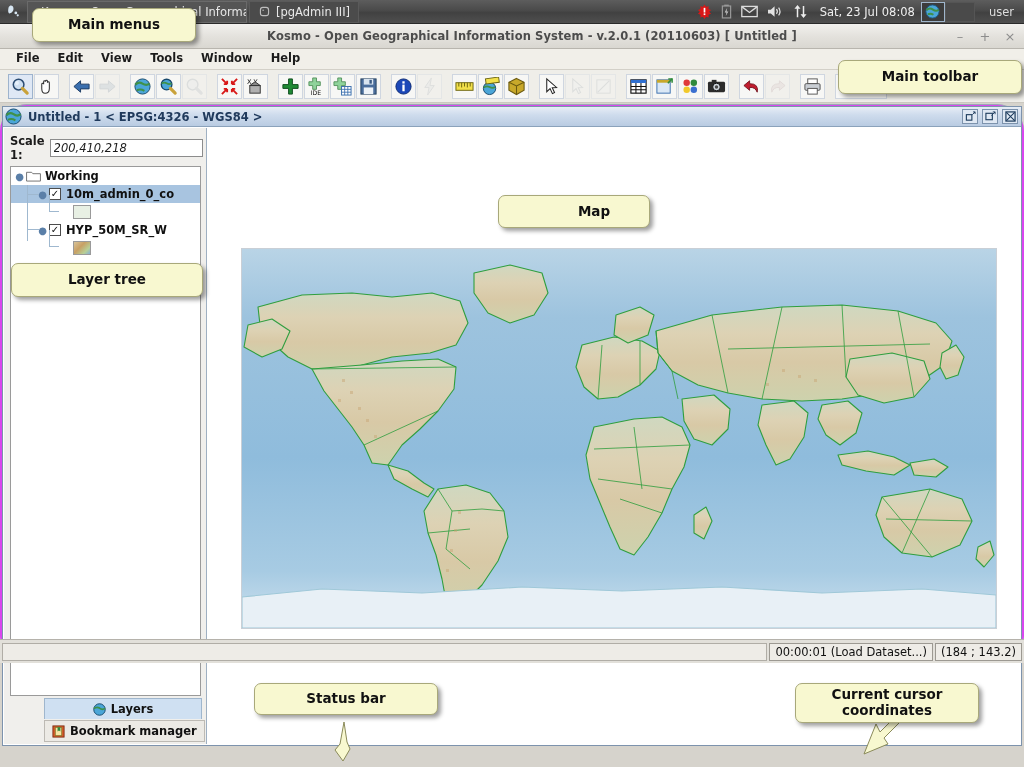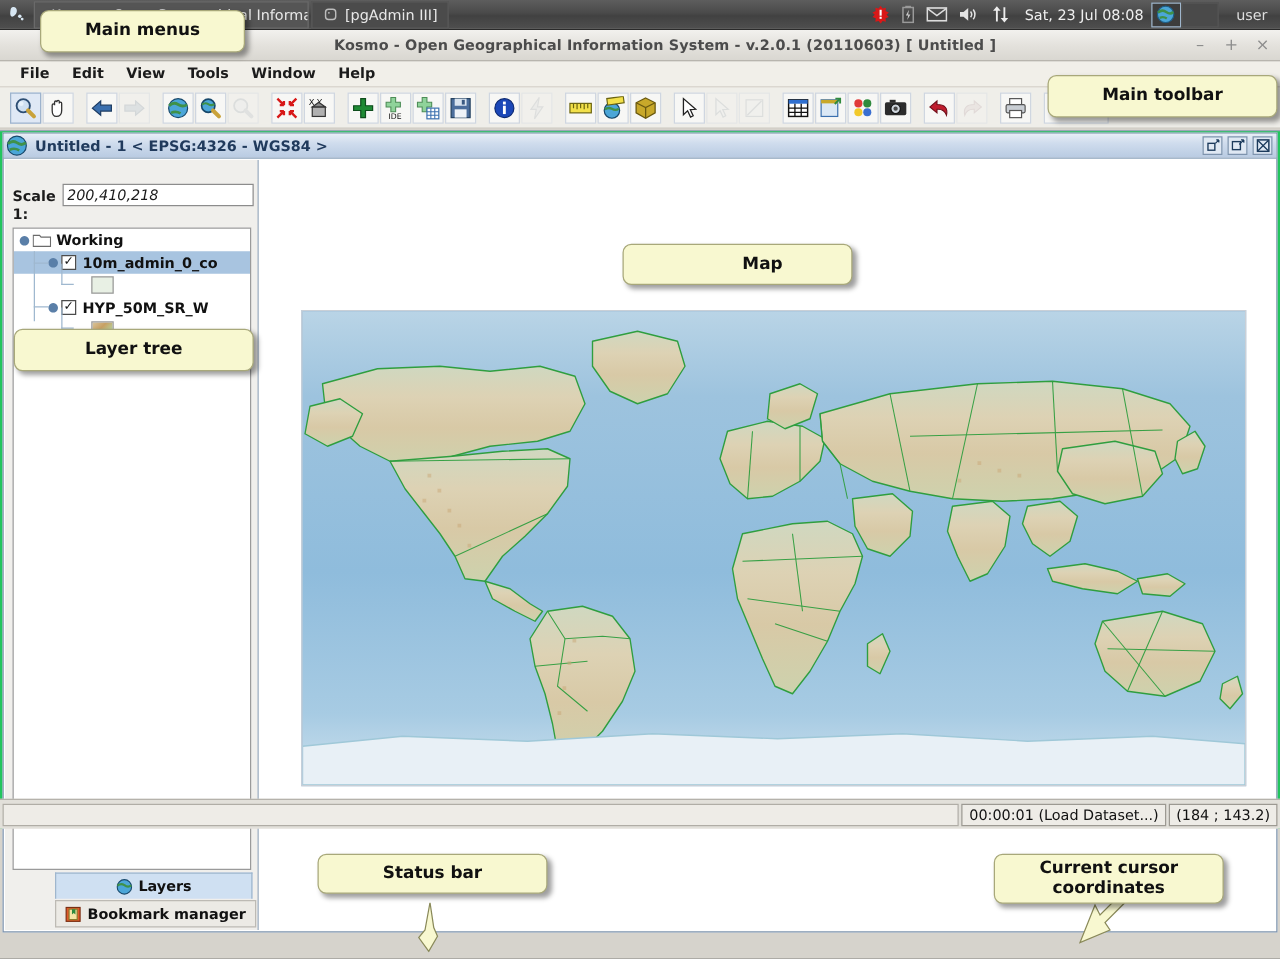--- a/index.html
+++ b/index.html
@@ -79,22 +79,23 @@
     position:relative;
   }
   .tbtn.sel { background:#dfe8f5; border-color:#9db3cd; }
   .tbtn.dis { opacity:0.32; }
   .tbsep { width:9px; }
   .tbtn.wide { width:auto; padding:0 5px; gap:3px; font-size:11px; font-weight:bold; color:#2a2a6a;}
 
   
   #mdi {
     position:absolute; left:0; top:80px; width:1024px; height:559px;
-    background:#22c55e;
+    background:#d946ef;
     border-top:1px solid #9aa7b5;
+    border-radius:27px;
   }
   #docwin {
     position:absolute; left:2px; top:1px; width:1020px; height:640px;
     background:#fff; border:1px solid #7d93ad;
   }
   #docbar {
     height:20px;
     background: linear-gradient(to bottom,#e8eef6 0%, #cfdced 40%, #b9cbe2 100%);
     border-bottom:1px solid #8ba2bb;
     display:flex; align-items:center; padding-left:2px; position:relative;
@@ -106,21 +107,21 @@
 
   
   #leftpanel {
     position:absolute; left:1px; top:21px; width:203px; bottom:1px;
     background:#f0efec; border-right:1px solid #9fb0c2;
     display:flex; flex-direction:column;
   }
   #scalerow {
     margin:6px 5px 4px 6px; display:flex; align-items:center; gap:5px;
   }
-  #scalerow .lbl { font-size:11.5px; font-weight:bold; color:#1b1b1b;margin-top:16px; }
+  #scalerow .lbl { font-size:11.5px; font-weight:bold; color:#1b1b1b; }
   #scaleinput {
     flex:1; height:18px; border:1px solid #8c8c8c; background:#fff;
     font-size:11.5px; color:#1b1b1b; padding:1px 3px; font-family:inherit;font-style:italic;
   }
   #treebox {
     margin:0 5px 2px 6px; flex:1; background:#fff; border:1px solid #9a9a9a;
     position:relative; overflow:hidden;
   }
   .tnode { display:flex; align-items:center; height:19px; font-size:11.5px; white-space:nowrap; }
   .tnode.sel { background:#a8c4e0; }
@@ -729,21 +730,21 @@
   </div>
 
   <div class="callout" style="left:32px; top:8px; width:164px; height:34px;">
     <span>Main menus</span>
   </div>
 
   <div class="callout" style="left:838px; top:60px; width:184px; height:34px;">
     <span>Main toolbar</span>
   </div>
 
-  <div class="callout" style="left:498px; top:195px; width:184px; height:33px;padding-left:40px;">
+  <div class="callout" style="left:498px; top:195px; width:152px; height:33px;padding-left:40px;">
     <span>Map</span>
   </div>
 
   <div class="callout" style="left:11px; top:263px; width:192px; height:34px;">
     <span>Layer tree</span>
   </div>
 
   <div class="callout" style="left:254px; top:683px; width:184px; height:32px;">
     <span>Status bar</span>
   </div>

